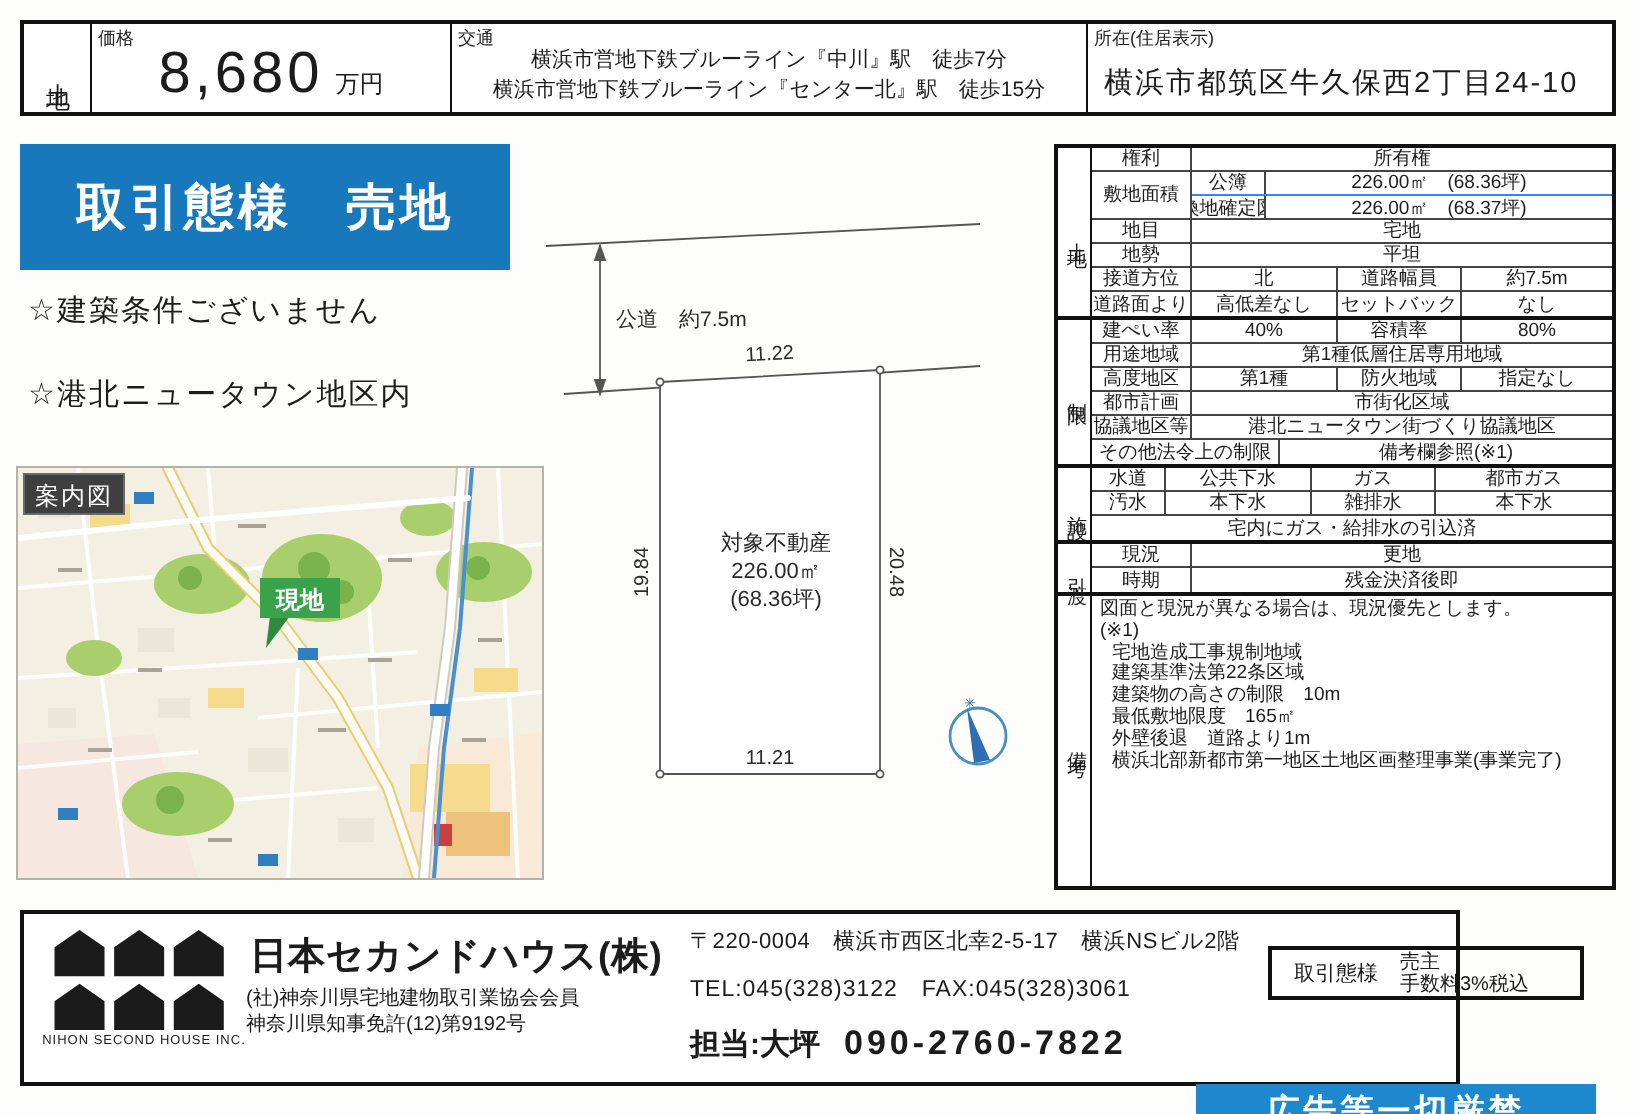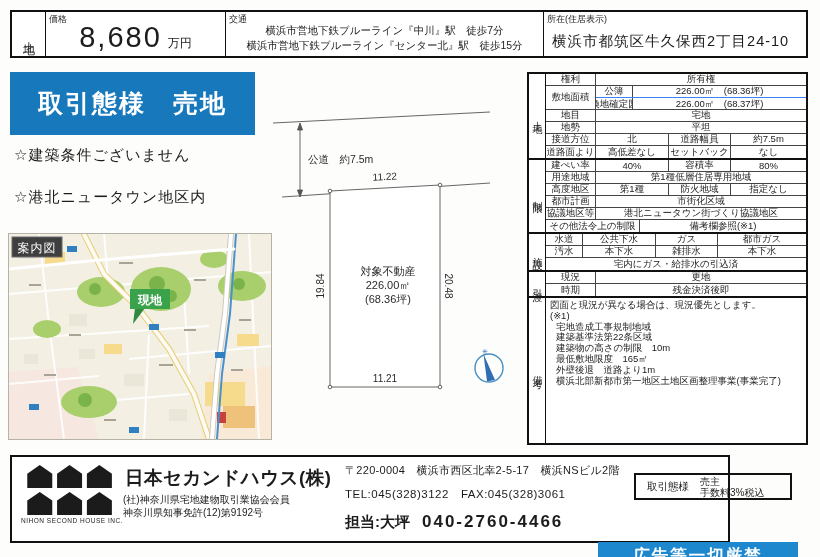--- a/index.html
+++ b/index.html
@@ -369,21 +369,21 @@
     <div class="logo-caption">NIHON SECOND HOUSE INC.</div>
     <div class="company">日本セカンドハウス(株)</div>
     <div class="memberships">
       <div>(社)神奈川県宅地建物取引業協会会員</div>
       <div>神奈川県知事免許(12)第9192号</div>
     </div>
     <div class="addr">〒220-0004　横浜市西区北幸2-5-17　横浜NSビル2階</div>
     <div class="telfax">TEL:045(328)3122　FAX:045(328)3061</div>
     <div class="contact-row">
       <span class="contact-name">担当:大坪</span>
-      <span class="contact-phone">040-2760-4466</span>
+      <span class="contact-phone">090-2760-7822</span>
     </div>
     <div class="dealbox">
       <div class="deal-label">取引態様</div>
       <div class="deal-vals">
         <div>売主</div>
         <div>手数料3%税込</div>
       </div>
     </div>
     <div class="adban">
       <div class="adban-title">広告等一切厳禁</div>

